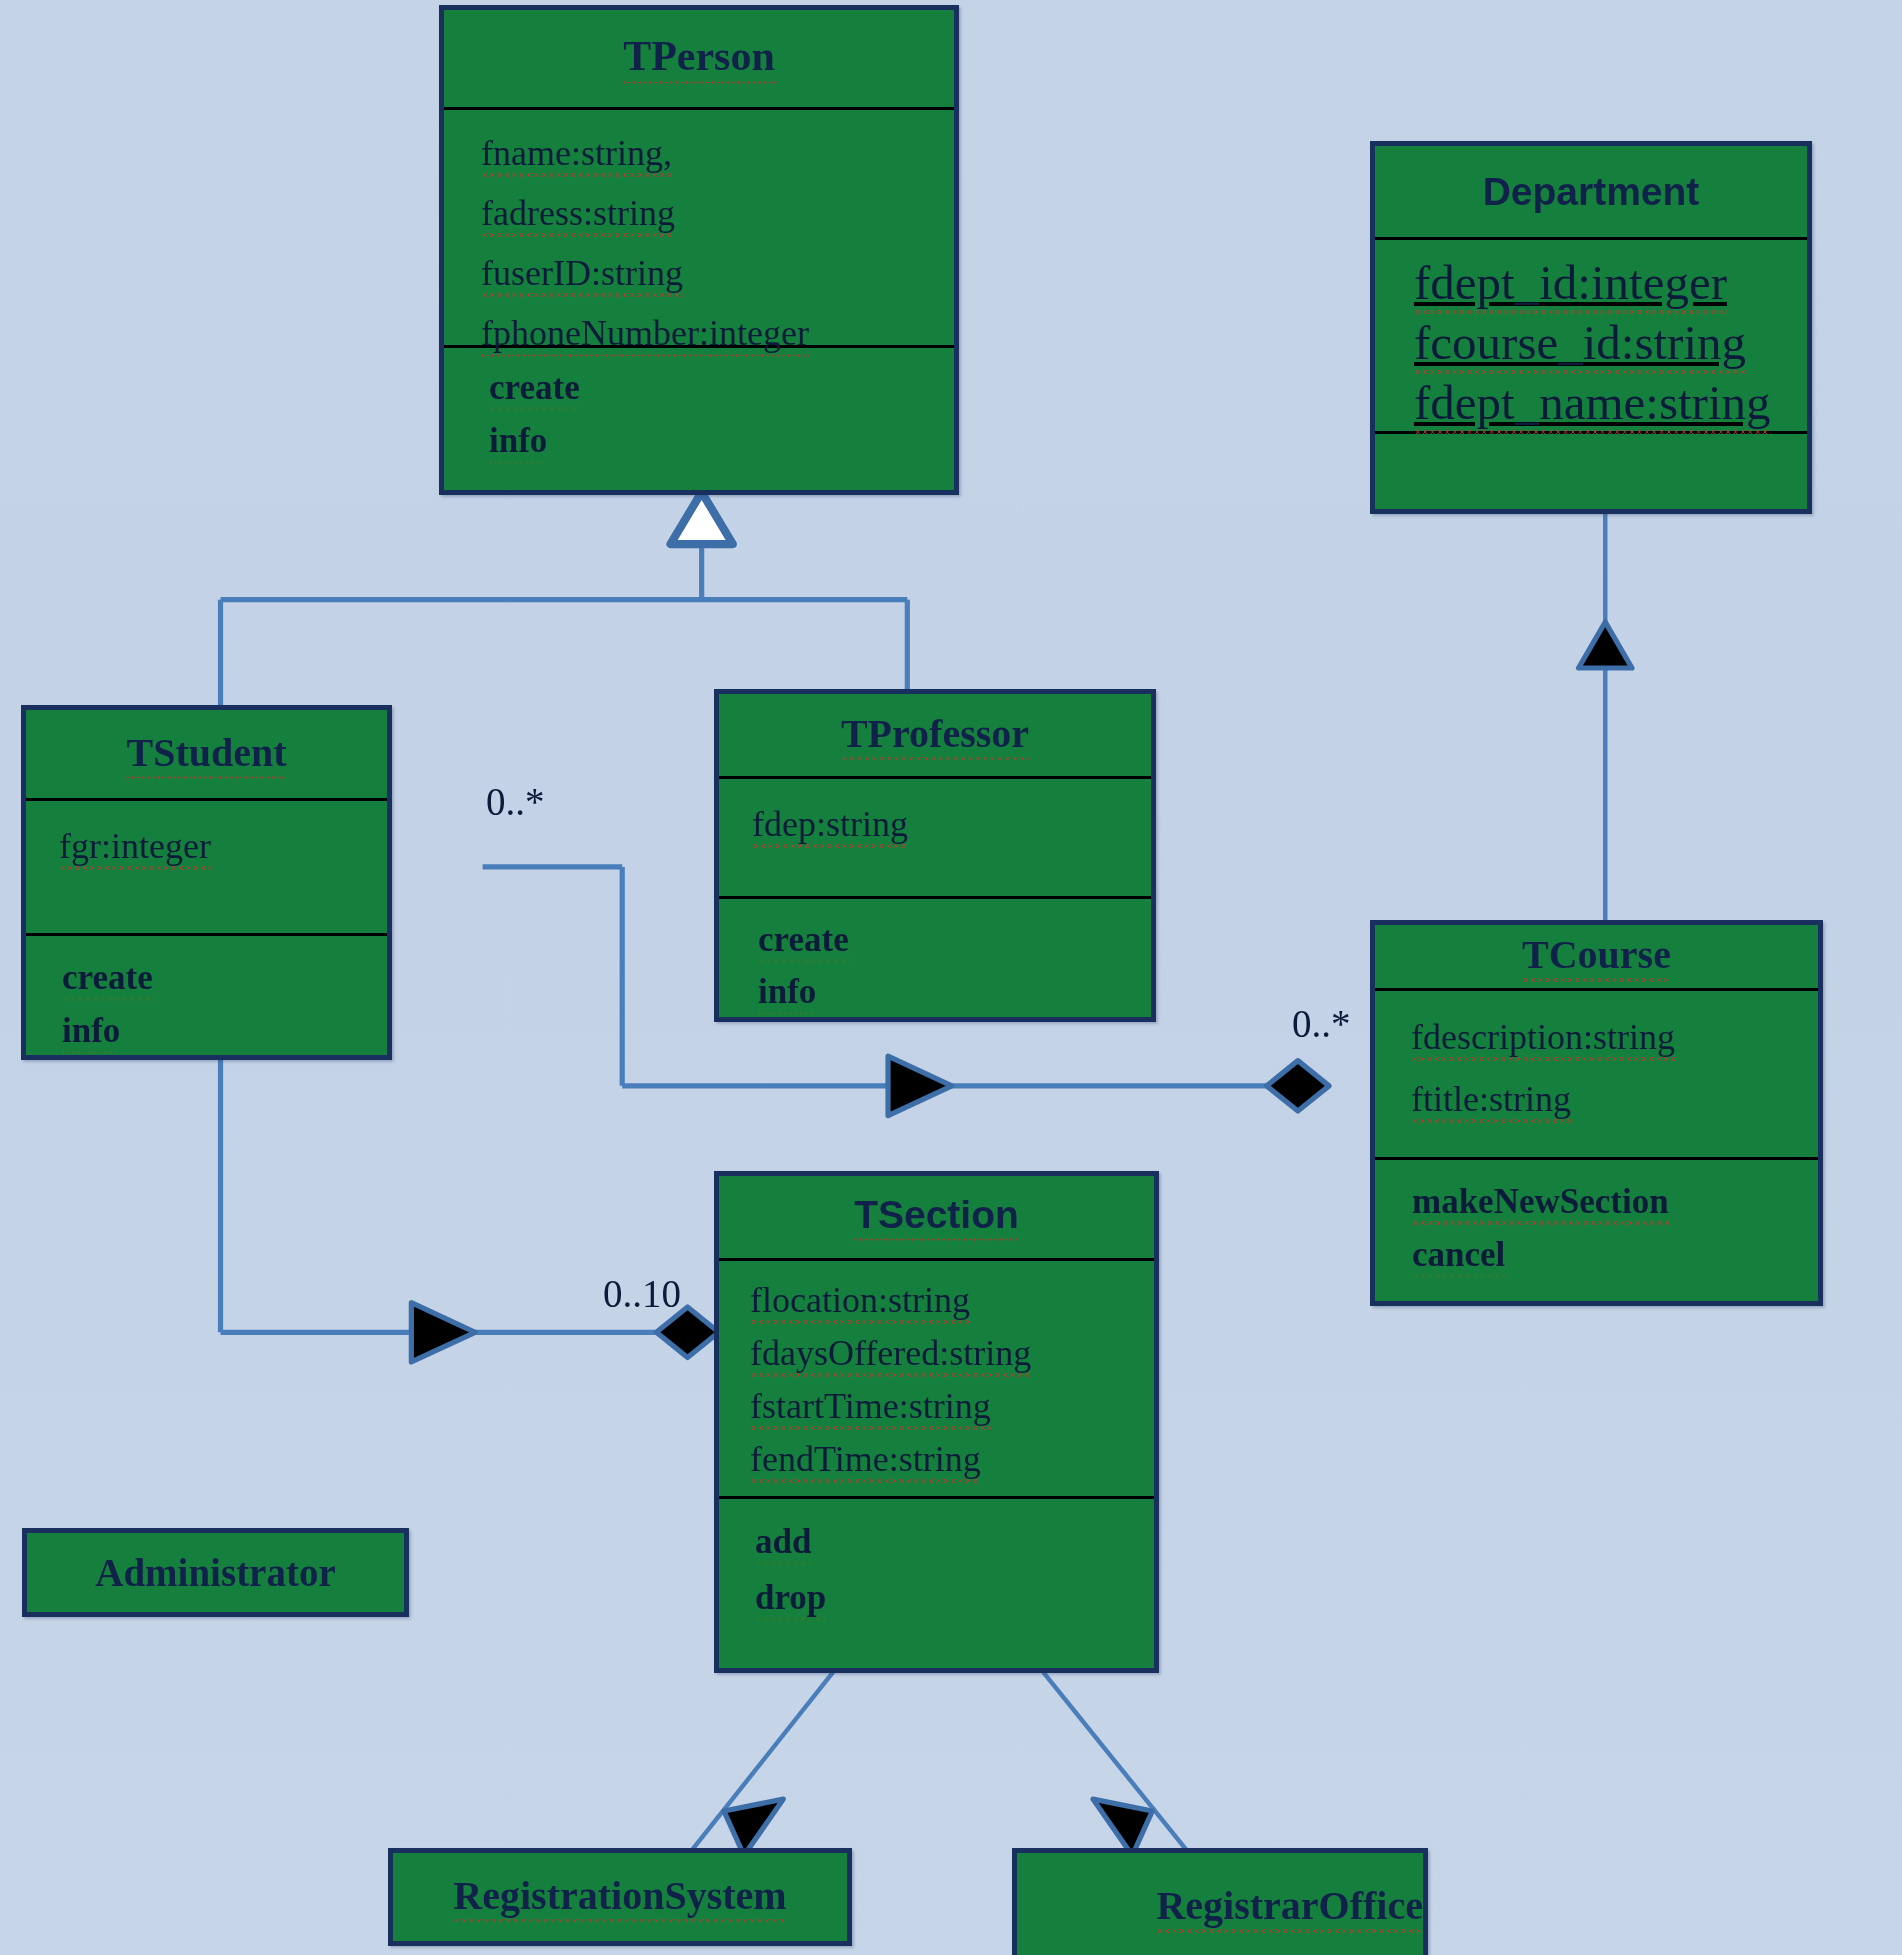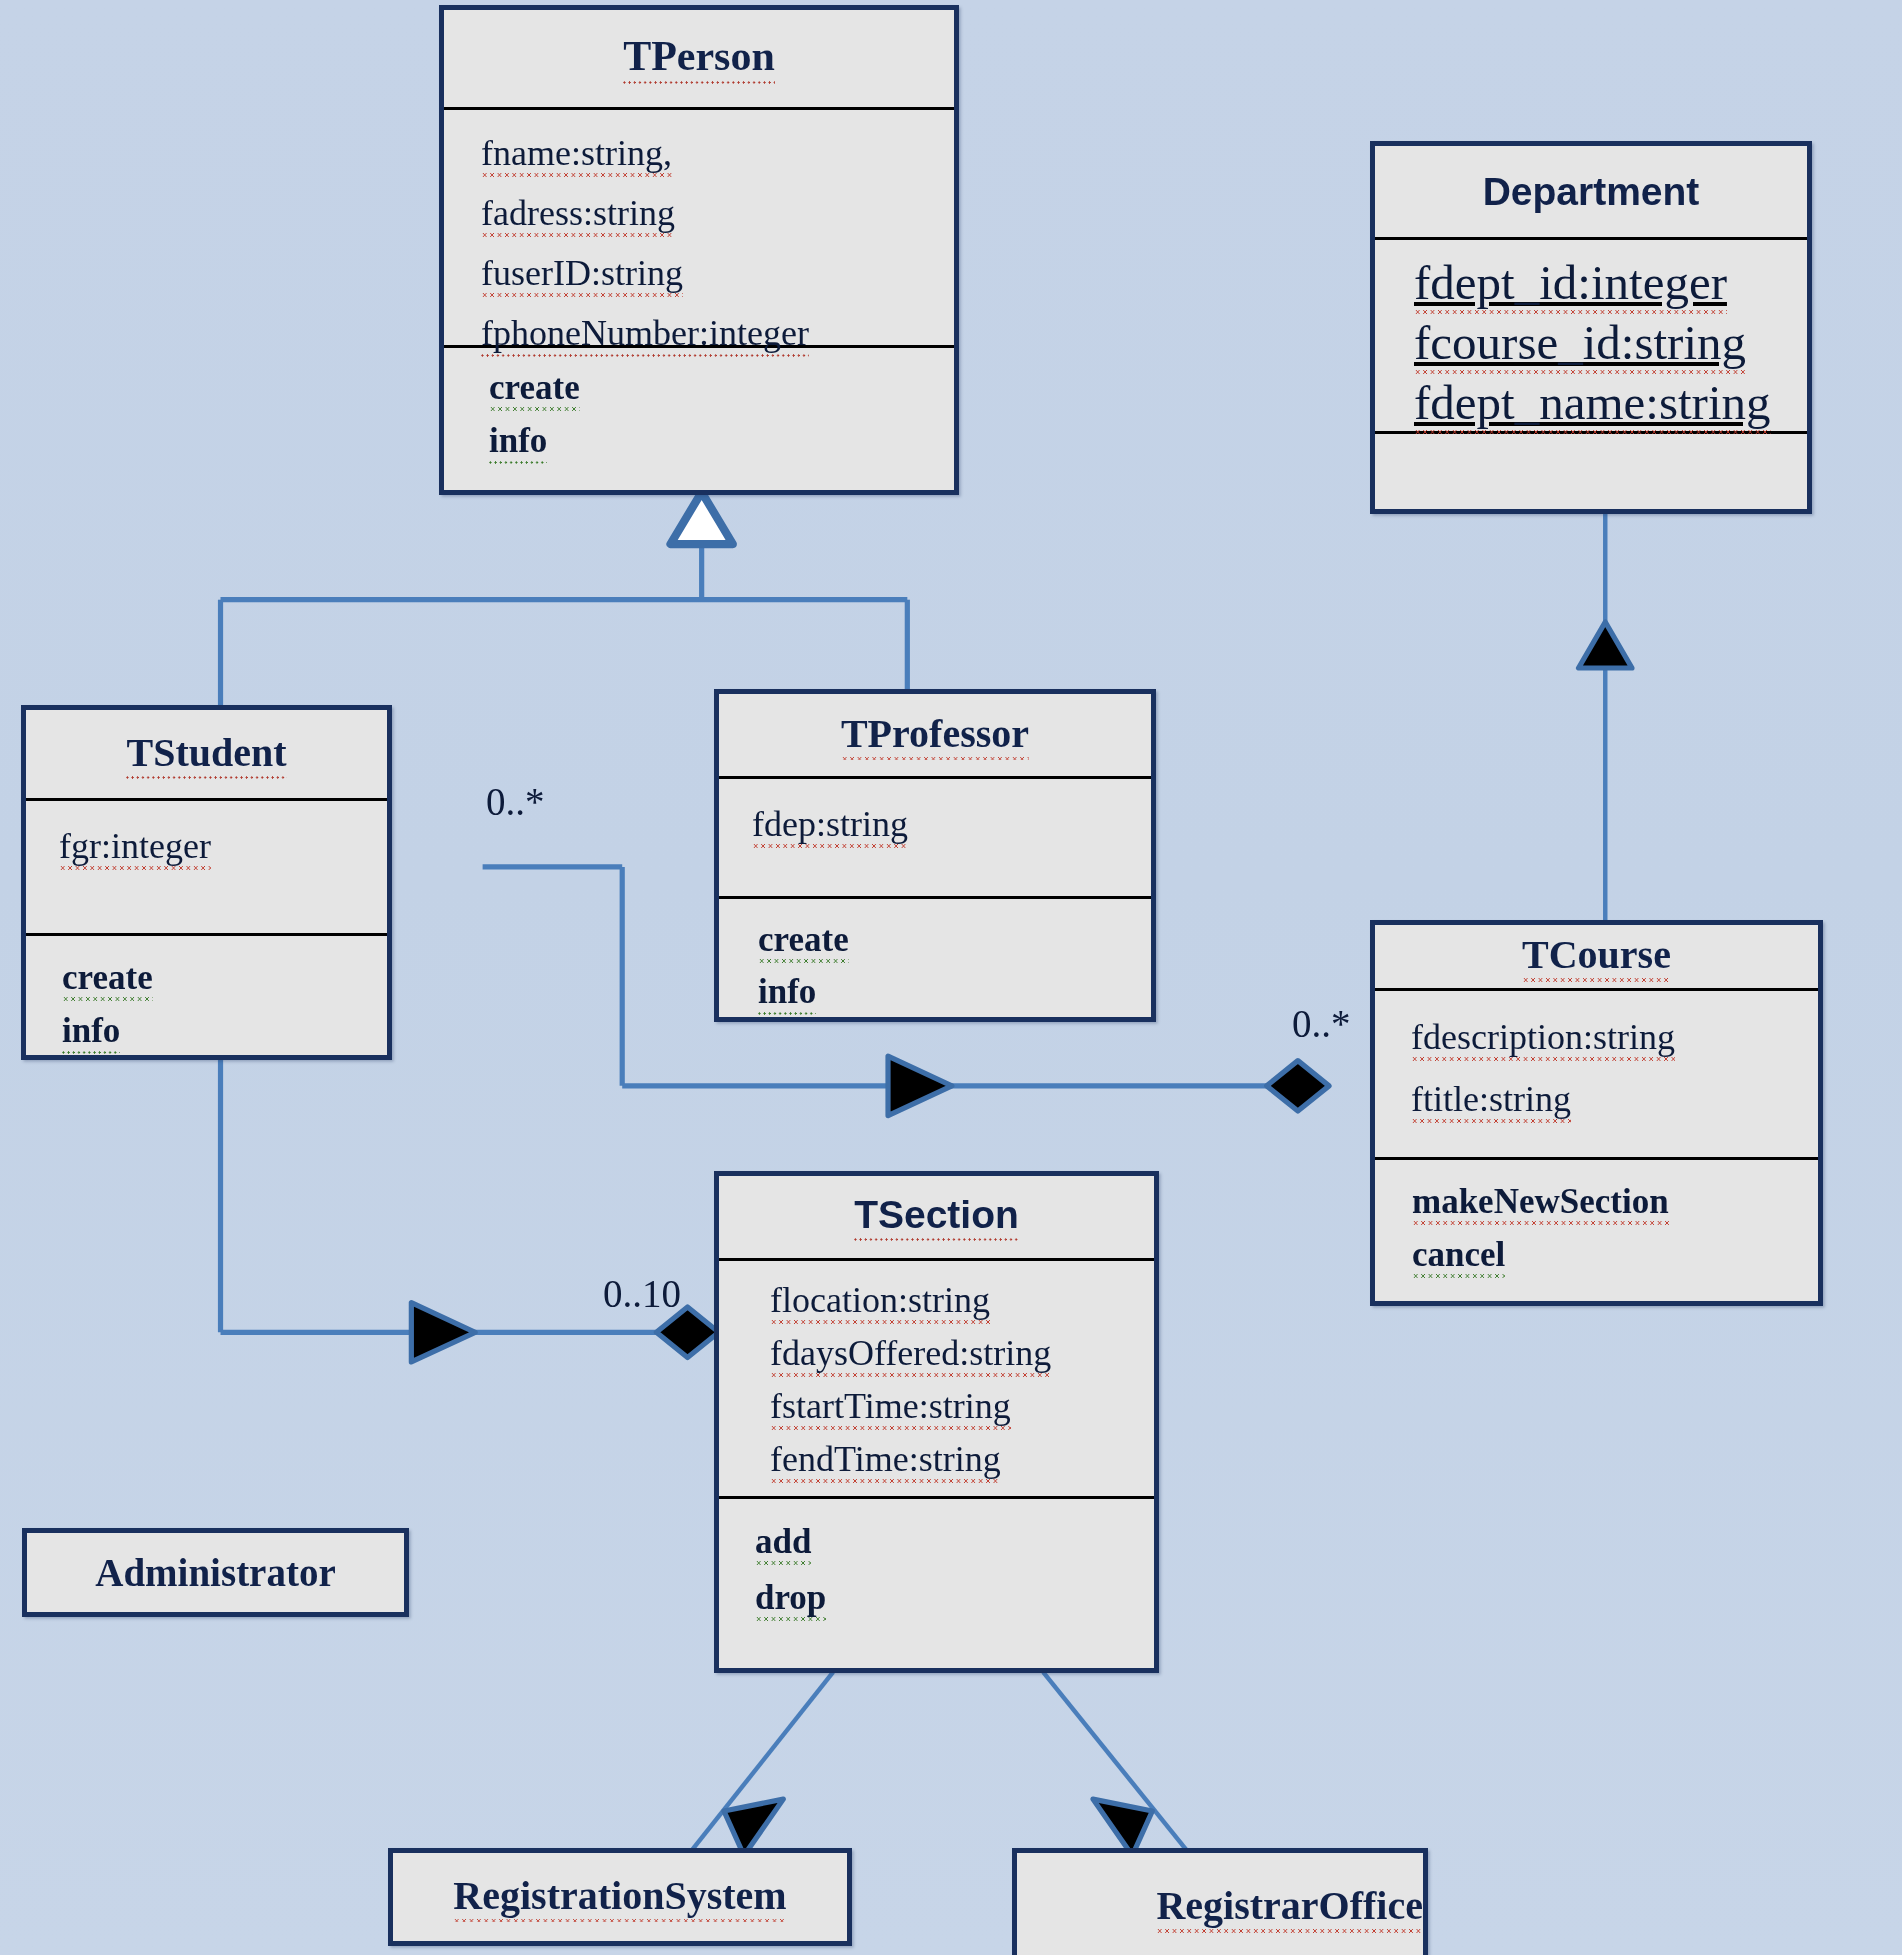--- a/index.html
+++ b/index.html
@@ -18,21 +18,21 @@
   
   #bg-gradient {
     position: absolute;
     inset: 0;
     background: linear-gradient(180deg, #c5d3e7 0%, #c3d2e6 45%, #c7d5e8 100%);
   }
 
   
   .uml-class {
     position: absolute;
-    background: #e5e5e5;
+    background: #15803d;
     border: 5.2px solid #19305e;
     box-sizing: border-box;
     box-shadow: 2.2px 2.2px 3px rgba(40,60,100,0.35);
     z-index: 5;
   }
   .compartment {
     box-sizing: border-box;
   }
   .compartment + .compartment {
     border-top: 3.7px solid #000000;
@@ -258,21 +258,21 @@
         <li><span class="sq-green">cancel</span></li>
       </ul>
     </div>
   </div>
 
   <div class="uml-class" style="left:714px; top:1171px; width:445px; height:502px;">
     <div class="compartment" style="height:82px; display:flex; align-items:center; justify-content:center;">
       <span class="class-title title-sans dot-red" style="font-size:39px;">TSection</span>
     </div>
     <div class="compartment" style="height:238px; padding:13.4px 0 0 31px;">
-      <ul class="attr-list" style="font-size:36px; line-height:53px;margin-left:20px;">
+      <ul class="attr-list" style="font-size:36px; line-height:53px;">
         <li><span class="sq-red">flocation:string</span></li>
         <li><span class="sq-red">fdaysOffered:string</span></li>
         <li><span class="sq-red">fstartTime:string</span></li>
         <li><span class="sq-red">fendTime:string</span></li>
       </ul>
     </div>
     <div class="compartment" style="height:auto; padding:15px 0 0 36px;">
       <ul class="op-list" style="font-size:35px; line-height:56px;">
         <li><span class="sq-green">add</span></li>
         <li><span class="sq-green">drop</span></li>

